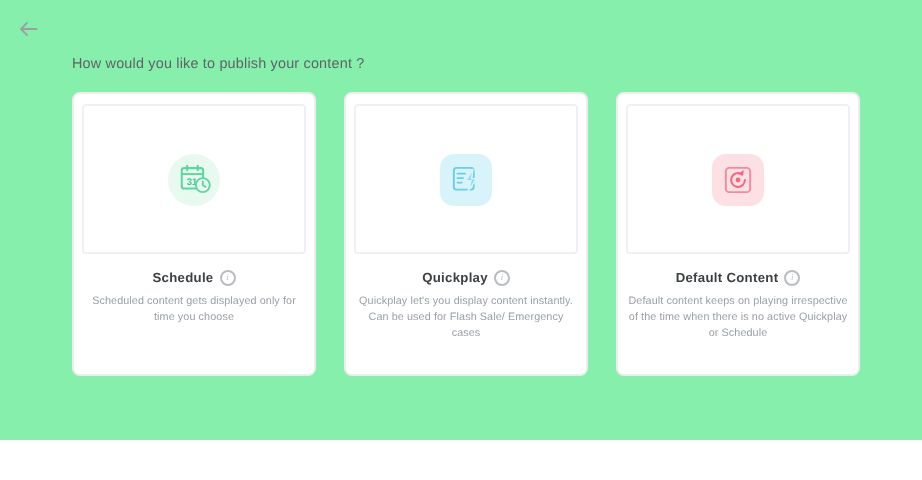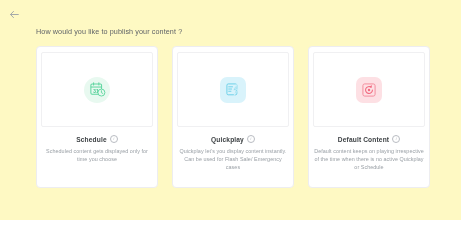--- a/index.html
+++ b/index.html
@@ -13,21 +13,21 @@
     overflow: hidden;
     font-family: "Liberation Sans", sans-serif;
     color: #3c4043;
     -webkit-font-smoothing: antialiased;
   }
 
   .screen {
     position: relative;
     width: 461px;
     height: 220px;
-    background: #fef9c3;
+    background: #86efac;
   }
 
   
   .back-btn {
     position: absolute;
     left: 6px;
     top: 6px;
     width: 16px;
     height: 16px;
     display: flex;

